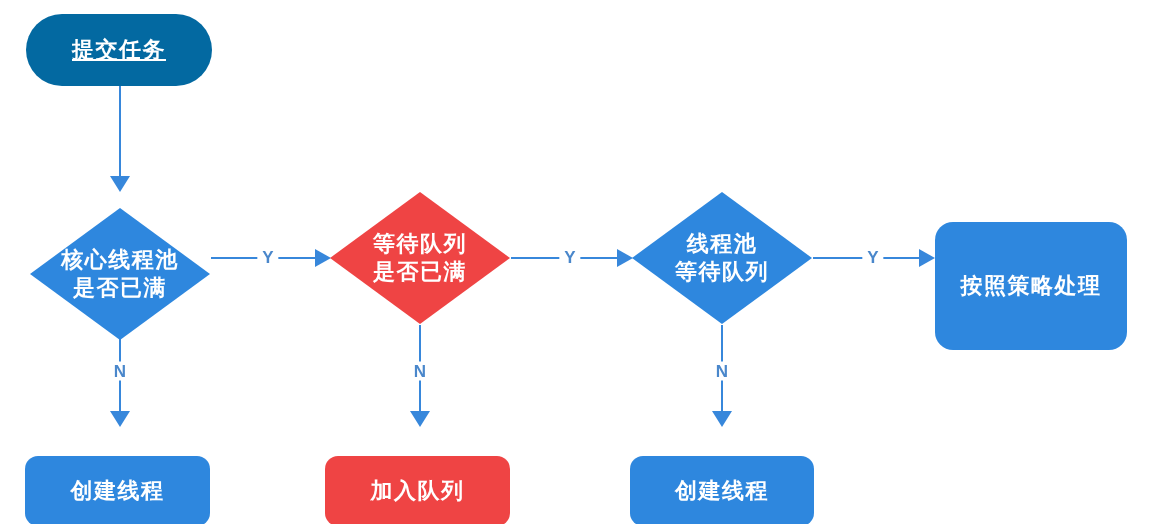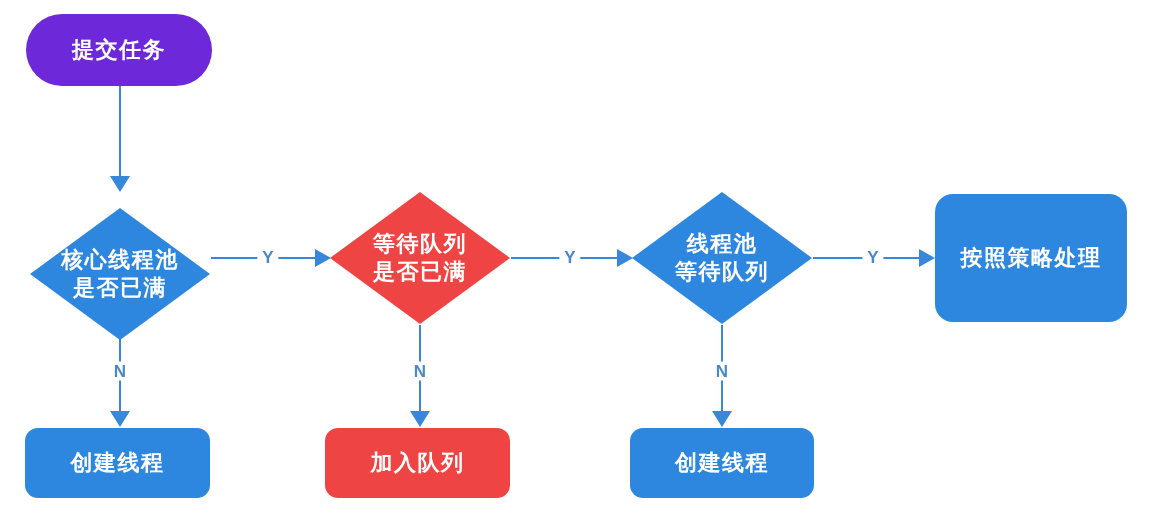--- a/index.html
+++ b/index.html
@@ -9,24 +9,24 @@
   }
   .edges{position:absolute;left:0;top:0;width:1150px;height:524px;}
   .edges line{stroke:#3787DB;stroke-width:2;}
   .edges polygon{fill:#3787DB;}
   .node{
     position:absolute;display:flex;align-items:center;justify-content:center;
     color:#ffffff;font-weight:bold;font-size:22px;line-height:28px;
     letter-spacing:1.5px;text-align:center;white-space:pre-line;
   }
   .pill{border-radius:37px;}
-  .rect{border-radius:13px;}
+  .rect{border-radius:13px;margin-top:28px;}
   .rect-lg{border-radius:18px;}
   .diamond{clip-path:polygon(50% 0,100% 50%,50% 100%,0 50%);}
-  .c-green{background:#6d28d9;}
+  .c-green{background:#0369a1;text-decoration:underline;}
   .c-blue{background:#2E87DE;}
   .c-teal{background:#ef4444;}
   
   .n-submit {left:26px;  top:14px;  width:186px;height:72px;}
   .n-core   {left:30px;  top:208px; width:180px;height:132px;}
   .n-queue  {left:330px; top:192px; width:180px;height:132px;}
   .n-pool   {left:632px; top:192px; width:180px;height:132px;}
   .n-policy {left:935px; top:194px; width:192px;height:128px;}
   .n-create1{left:25px;  top:428px; width:185px;height:70px;}
   .n-join   {left:325px; top:428px; width:185px;height:70px;}

